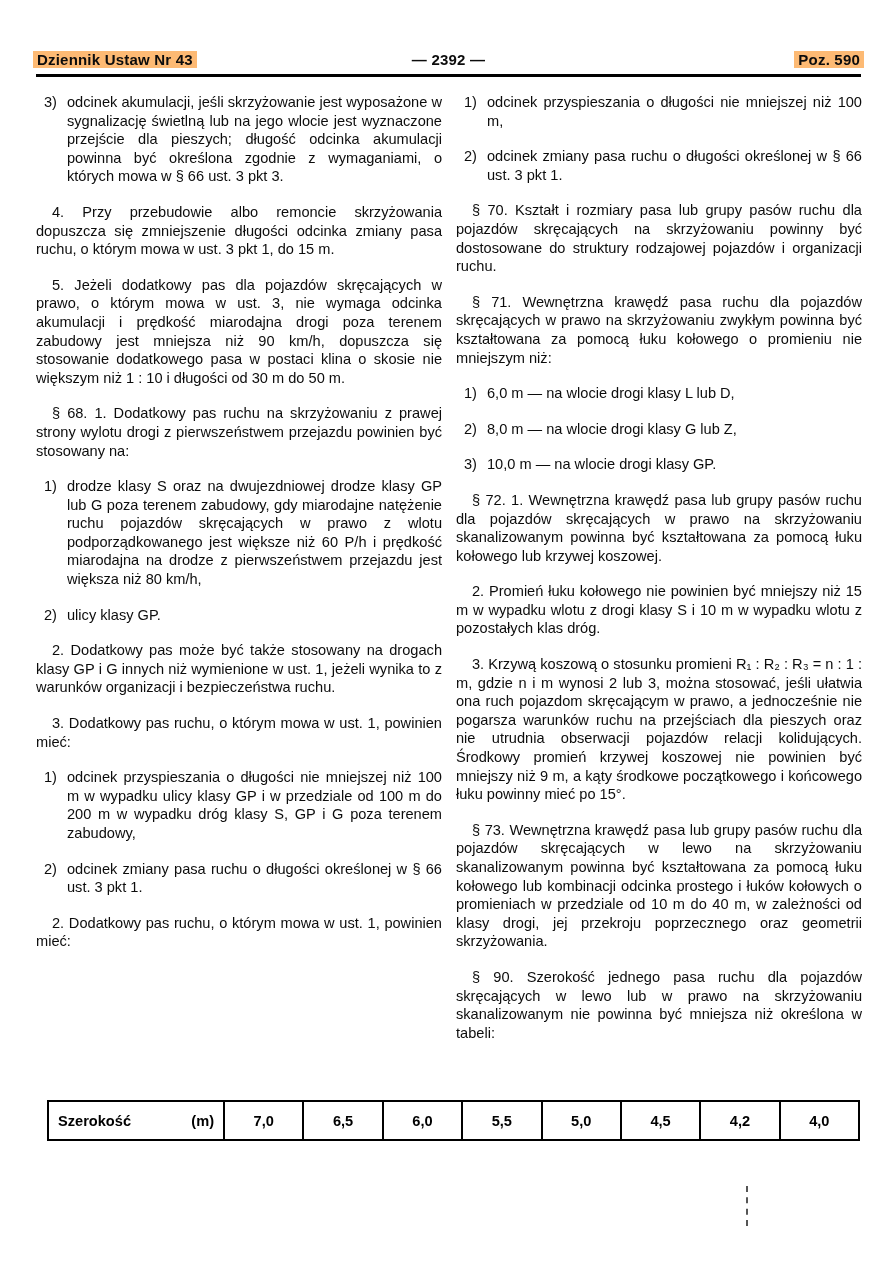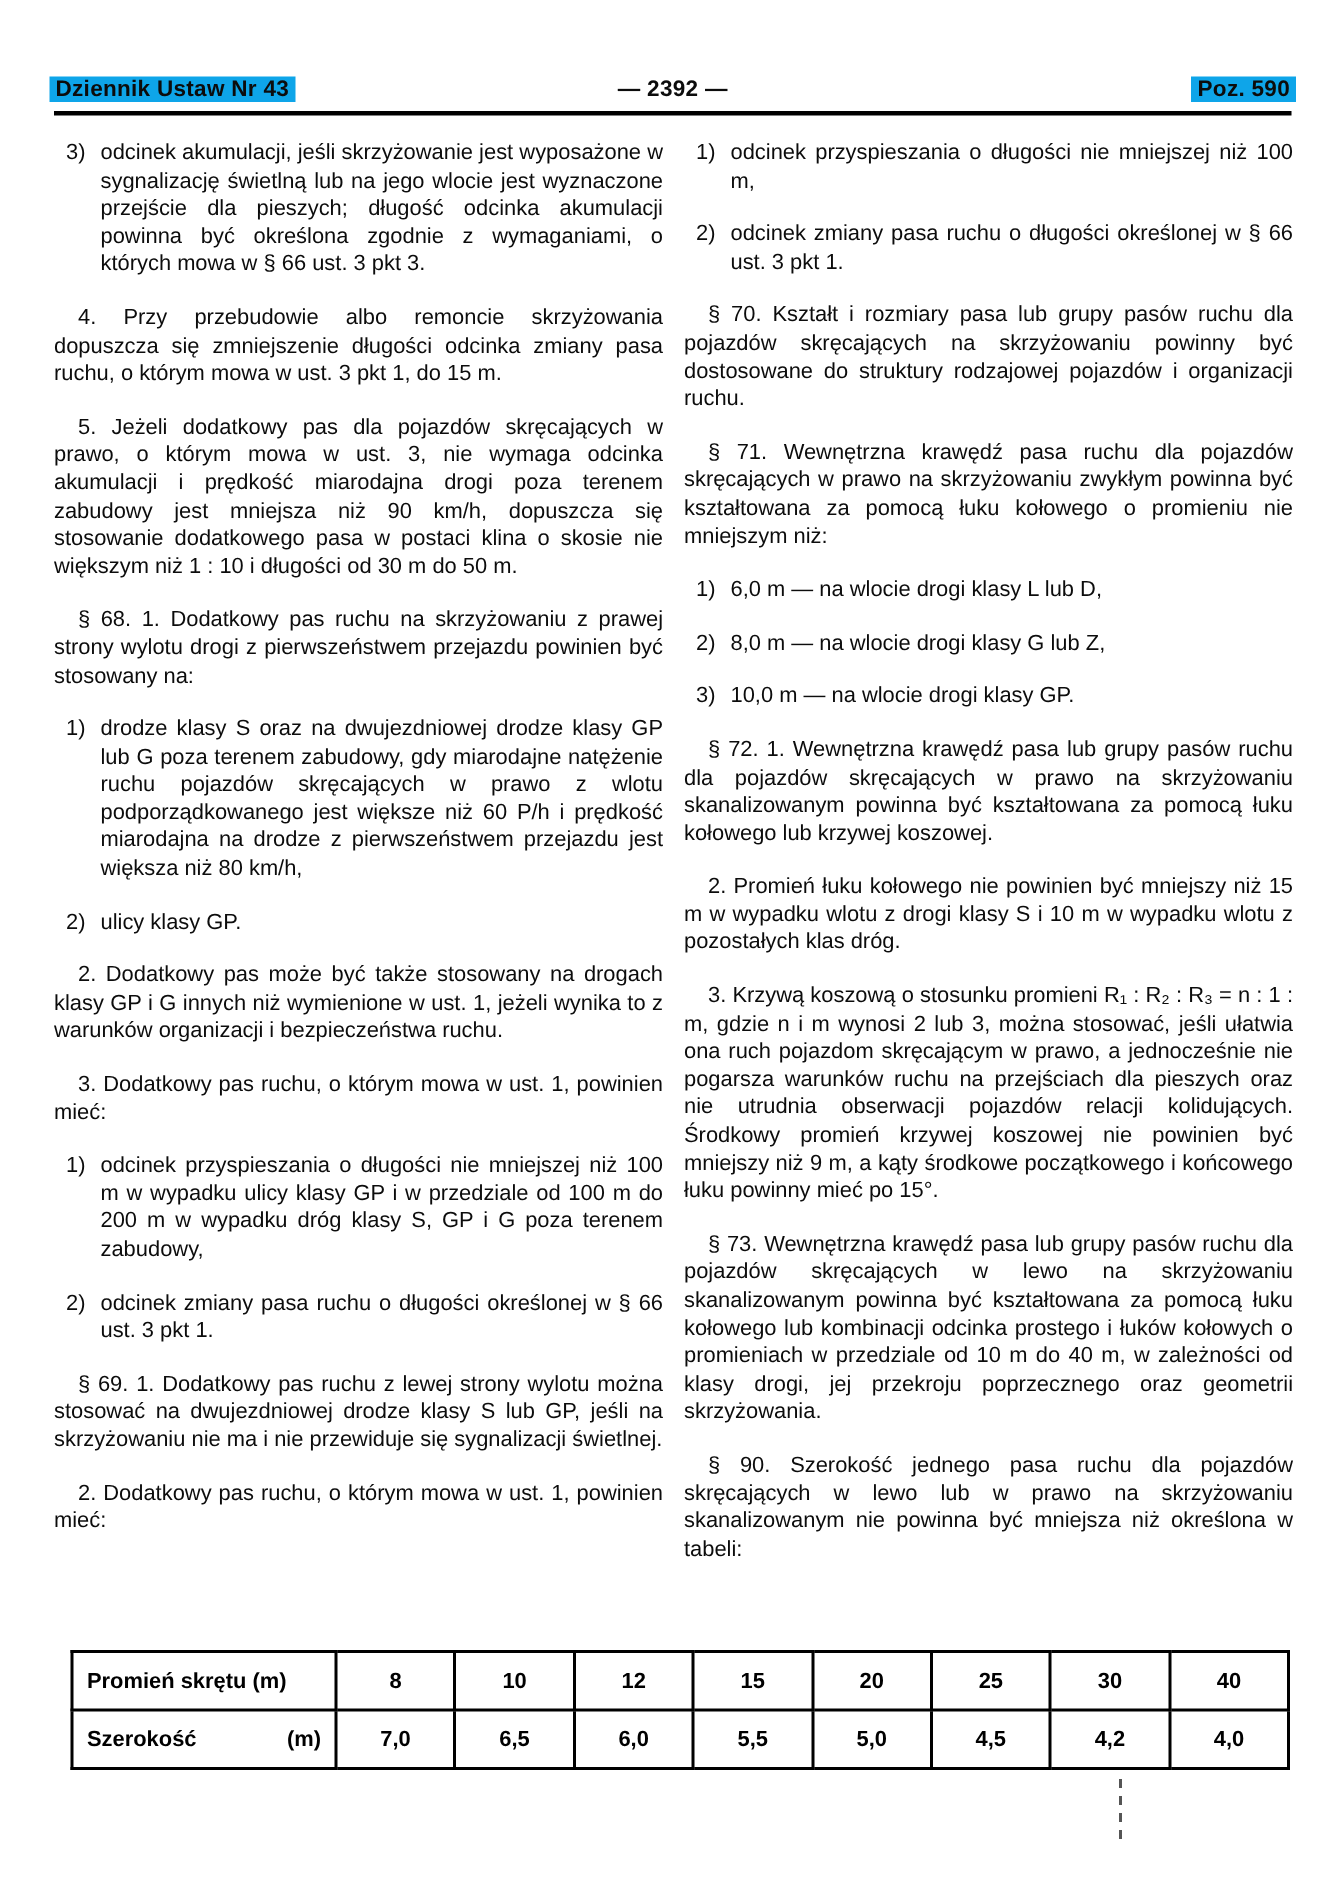--- a/index.html
+++ b/index.html
@@ -6,21 +6,21 @@
   .page {
     position:relative; width:893px; height:1263px; background:#ffffff;
     font-family:"Liberation Sans", sans-serif; color:#0c0c0c; overflow:hidden;
   }
   .header {
     position:absolute; top:51px; left:37px; right:33px;
     display:flex; justify-content:space-between; align-items:baseline;
     font-size:15px; font-weight:bold; letter-spacing:0.2px;
   }
   .header .h-center { position:absolute; left:0; right:0; text-align:center; font-weight:bold; }
-  .header .h-left, .header .h-right { position:relative; z-index:1; background:#0ea5e9; padding:0 4px; }
+  .header .h-left, .header .h-right { position:relative; z-index:1; background:#fdba74; padding:0 4px; }
   .header .h-left { margin-left:-4px; }
   .header .h-right { margin-right:-4px; }
   .rule { position:absolute; top:74px; left:36px; right:32px; border-top:3px solid #000; }
   .content {
     position:absolute; top:93px; left:36px; width:826px;
     display:flex; gap:14px;
   }
   .col { width:406px; font-size:14.6px; line-height:18.6px; text-align:justify;
          hyphens:auto; -webkit-hyphens:auto; }
   .para { margin:0 0 17px 0; text-indent:16px; }
@@ -70,21 +70,20 @@
       <p class="para">2. Dodatkowy pas może być także stosowany na drogach klasy GP i G innych niż wymienione w ust. 1, jeżeli wynika to z warunków organizacji i bezpieczeństwa ruchu.</p>
       <p class="para">3. Dodatkowy pas ruchu, o którym mowa w ust. 1, powinien mieć:</p>
       <div class="list">
         <span class="marker">1)</span>
         <span>odcinek przyspieszania o długości nie mniejszej niż 100 m w wypadku ulicy klasy GP i w przedziale od 100 m do 200 m w wypadku dróg klasy S, GP i G poza terenem zabudowy,</span>
       </div>
       <div class="list">
         <span class="marker">2)</span>
         <span>odcinek zmiany pasa ruchu o długości określonej w § 66 ust. 3 pkt 1.</span>
       </div>
-      <p class="para">§ 69. 1. Dodatkowy pas ruchu z lewej strony wylotu można stosować na dwujezdniowej drodze klasy S lub GP, jeśli na skrzyżowaniu nie ma i nie przewiduje się sygnalizacji świetlnej.</p>
       <p class="para">2. Dodatkowy pas ruchu, o którym mowa w ust. 1, powinien mieć:</p>
     </div>
 
     <div class="col">
       <div class="list">
         <span class="marker">1)</span>
         <span>odcinek przyspieszania o długości nie mniejszej niż 100 m,</span>
       </div>
       <div class="list">
         <span class="marker">2)</span>
@@ -109,31 +108,20 @@
       <p class="para">3. Krzywą koszową o stosunku promieni R₁ : R₂ : R₃ = n : 1 : m, gdzie n i m wynosi 2 lub 3, można stosować, jeśli ułatwia ona ruch pojazdom skręcającym w prawo, a jednocześnie nie pogarsza warunków ruchu na przejściach dla pieszych oraz nie utrudnia obserwacji pojazdów relacji kolidujących. Środkowy promień krzywej koszowej nie powinien być mniejszy niż 9 m, a kąty środkowe początkowego i końcowego łuku powinny mieć po 15°.</p>
       <p class="para">§ 73. Wewnętrzna krawędź pasa lub grupy pasów ruchu dla pojazdów skręcających w lewo na skrzyżowaniu skanalizowanym powinna być kształtowana za pomocą łuku kołowego lub kombinacji odcinka prostego i łuków kołowych o promieniach w przedziale od 10 m do 40 m, w zależności od klasy drogi, jej przekroju poprzecznego oraz geometrii skrzyżowania.</p>
       <p class="para">§ 90. Szerokość jednego pasa ruchu dla pojazdów skręcających w lewo lub w prawo na skrzyżowaniu skanalizowanym nie powinna być mniejsza niż określona w tabeli:</p>
     </div>
 
   </div>
 
   <div class="table-wrap">
     <table class="widths">
       <tbody>
-          <tr>
-        <td class="lbl">Promień skrętu (m)</td>
-        <td>8</td>
-        <td>10</td>
-        <td>12</td>
-        <td>15</td>
-        <td>20</td>
-        <td>25</td>
-        <td>30</td>
-        <td>40</td>
-      </tr>
       <tr>
         <td class="lbl">
           <div class="lblflex">
             <span>Szerokość</span>
             <span>(m)</span>
           </div>
         </td>
         <td>7,0</td>
         <td>6,5</td>
         <td>6,0</td>

